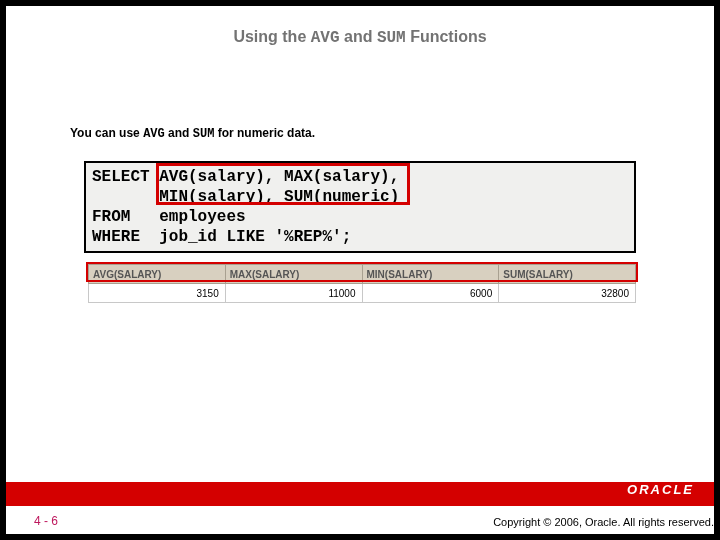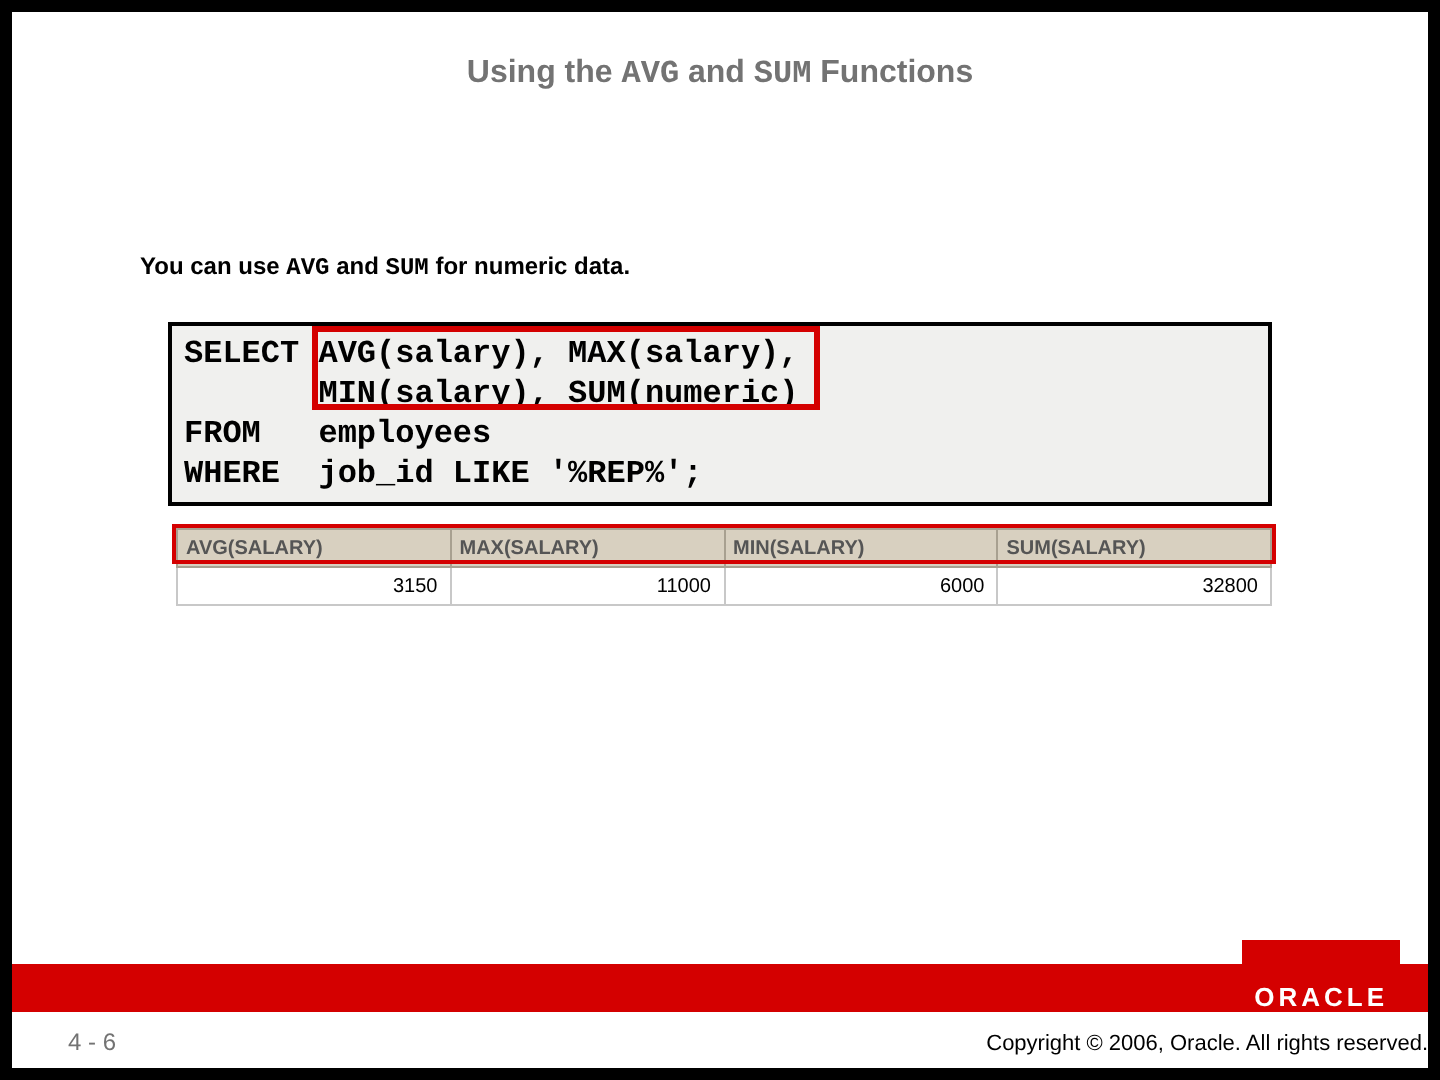--- a/index.html
+++ b/index.html
@@ -109,40 +109,41 @@
     bottom: 28px;
     width: 100%;
     height: 24px;
     background: #d40000;
   }
   .page-num {
     position: absolute;
     left: 28px;
     bottom: 6px;
     font-size: 12px;
-    color: #737373;
+    color: #be185d;
   }
   .copyright {
     position: absolute;
     bottom: 6px;
     left: 0;
     width: 100%;
     text-align: right;
     font-size: 11px;
     color: #000;
   }
   .logo {
     position: absolute;
     right: 14px;
     bottom: 28px;
-    height: 36px;
+    height: 24px;
     display: flex;
-    align-items: flex-end;
+    align-items: flex-start;
     background: #d40000;
     padding: 0 6px;
+    font-style: italic;
   }
   .logo span {
     color: #fff;
     font-weight: bold;
     letter-spacing: 2px;
     font-size: 13px;
     font-family: Arial, sans-serif;
   }
 </style>
 </head>

